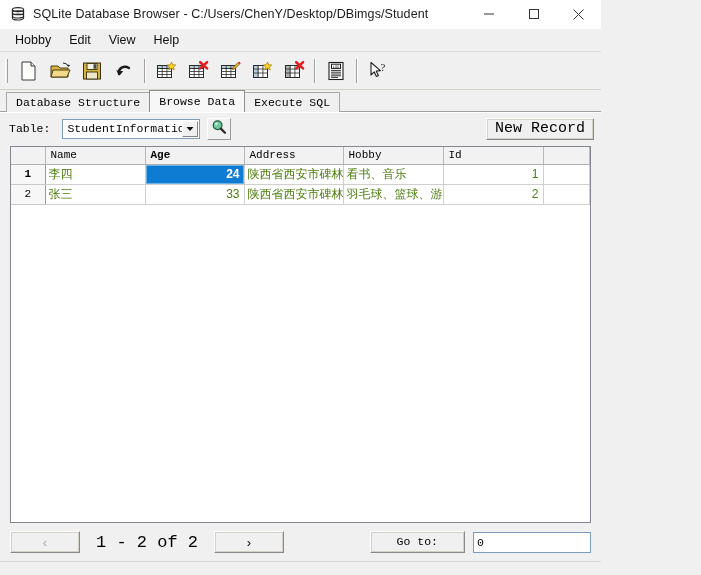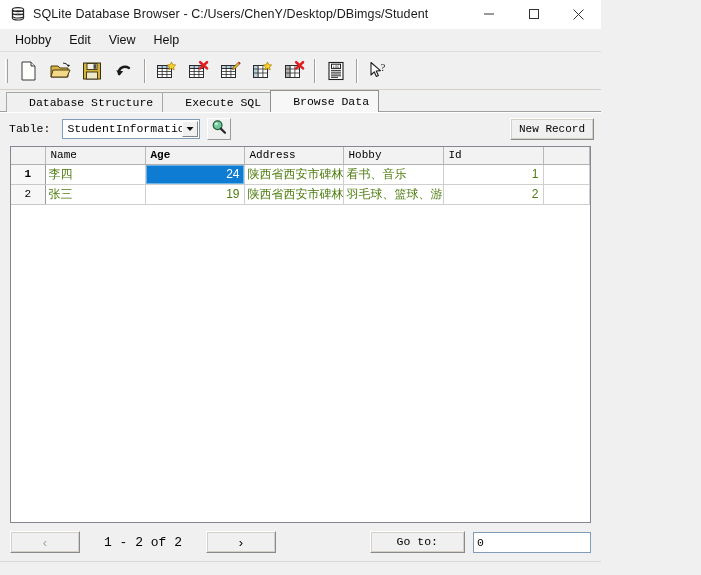--- a/index.html
+++ b/index.html
@@ -110,21 +110,21 @@
     content: "";
     position: absolute;
     left: 0; right: 0; bottom: 0;
     height: 1px;
     background: #a0a0a0;
   }
   .tab {
     font-family: "Liberation Mono", "DejaVu Sans Mono", monospace;
     font-size: 11.5px;
     color: #000;
-    padding: 2px 9px 3px 22px;
+    padding: 2px 9px 3px 9px;
     height: 20px;
     line-height: 16px;
     background: #f0f0f0;
     border: 1px solid #a8a8a8;
     border-bottom: none;
     margin-right: -1px;
     position: relative;
     z-index: 1;
     white-space: nowrap;
   }
@@ -192,21 +192,21 @@
     border-bottom-color: #9a9a9a;
     display: flex; align-items: center; justify-content: center;
   }
   .rec-btns {
     margin-left: auto;
     display: flex;
     gap: 6px;
   }
   .btn {
     font-family: "Liberation Mono", "DejaVu Sans Mono", monospace;
-    font-size: 11px;
+    font-size: 15px;
     color: #000;
     background: #f0f0f0;
     border: 1px solid #ffffff;
     border-right-color: #8a8a8a;
     border-bottom-color: #8a8a8a;
     box-shadow: 0 0 0 1px #d4d0c8 inset;
     padding: 3px 8px 4px 8px;
     height: 22px;
     line-height: 14px;
     white-space: nowrap;
@@ -268,20 +268,21 @@
     padding: 0 3px !important;
     white-space: nowrap;
     overflow: hidden;
     vertical-align: middle;
   }
   .cell.num { text-align: right; padding-right: 4px !important; }
   .cell.selected {
     background: #0f7cd4;
     color: #ffffff;
     box-shadow: 0 0 0 1px #6cb4e8 inset;
+    font-weight: bold;
   }
   .filler td { border: none; background: #ffffff; height: auto; }
   .filler .rowhdr-blank {
     background: #ffffff;
     border-right: 1px solid #9a9a9a;
   }
 
   
   .bottombar {
     flex: 0 0 38px;
@@ -296,23 +297,23 @@
     border: 1px solid #ffffff;
     border-right-color: #8a8a8a;
     border-bottom-color: #8a8a8a;
     box-shadow: 0 0 0 1px #d4d0c8 inset;
     display: flex; align-items: center; justify-content: center;
     font-size: 13px;
   }
   .navbtn.disabled { color: #a6a6a6; }
   .counter {
     font-family: "Liberation Mono", "DejaVu Sans Mono", monospace;
-    font-size: 13px;
-    color: #000;
-    margin: 0 24px;
+    font-size: 17px;
+    color: #000;
+    margin: 0 16px;
     white-space: nowrap;
   }
   .goto-btn {
     font-family: "Liberation Mono", "DejaVu Sans Mono", monospace;
     font-size: 11.5px;
     background: #f0f0f0;
     border: 1px solid #ffffff;
     border-right-color: #8a8a8a;
     border-bottom-color: #8a8a8a;
     box-shadow: 0 0 0 1px #d4d0c8 inset;
@@ -481,22 +482,22 @@
     <div class="tb-btn">
       <svg width="22" height="22" viewBox="0 0 22 22">
         <path d="M4 2.5 L4 15 L7.2 11.8 L9.4 16.5 L11.4 15.5 L9.2 11 L13.4 10.6 Z" fill="#fff" stroke="#1d1d1d" stroke-width="1.1" stroke-linejoin="round"></path>
         <text x="16" y="11" font-size="11" font-family="serif" text-anchor="middle" fill="#1d1d1d">?</text>
       </svg>
     </div>
   </div>
 
   <div class="tabstrip">
     <div class="tab">Database Structure</div>
+    <div class="tab active">Browse Data</div>
     <div class="tab">Execute SQL</div>
-    <div class="tab active">Browse Data</div>
   </div>
 
   <div class="panel">
 
     <div class="selectrow">
       <span class="lbl-table">Table:</span>
       <div class="combo">
         <span>StudentInformation</span>
         <span class="combo-arrow">
           <svg width="8" height="6" viewBox="0 0 8 6">
@@ -546,21 +547,21 @@
             <td class="cell">李四</td>
             <td class="cell num selected">24</td>
             <td class="cell">陕西省西安市碑林</td>
             <td class="cell">看书、音乐</td>
             <td class="cell num">1</td>
             <td class="cell"></td>
           </tr>
           <tr>
             <td class="rowhdr">2</td>
             <td class="cell">张三</td>
-            <td class="cell num">19</td>
+            <td class="cell num">33</td>
             <td class="cell">陕西省西安市碑林</td>
             <td class="cell">羽毛球、篮球、游</td>
             <td class="cell num">2</td>
             <td class="cell"></td>
           </tr>
           <tr class="filler">
             <td class="rowhdr-blank"></td>
             <td colspan="6"></td>
           </tr>
         </tbody>

